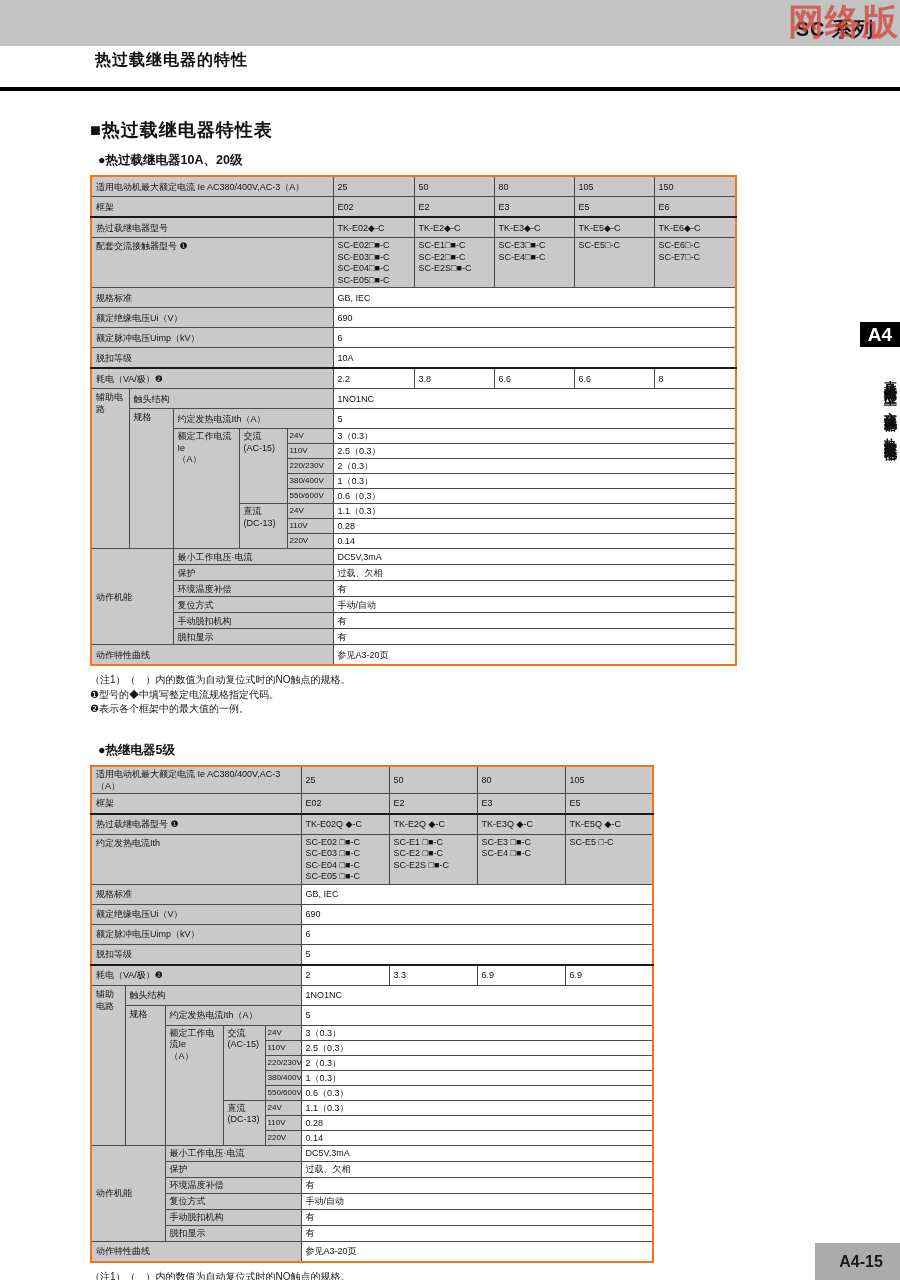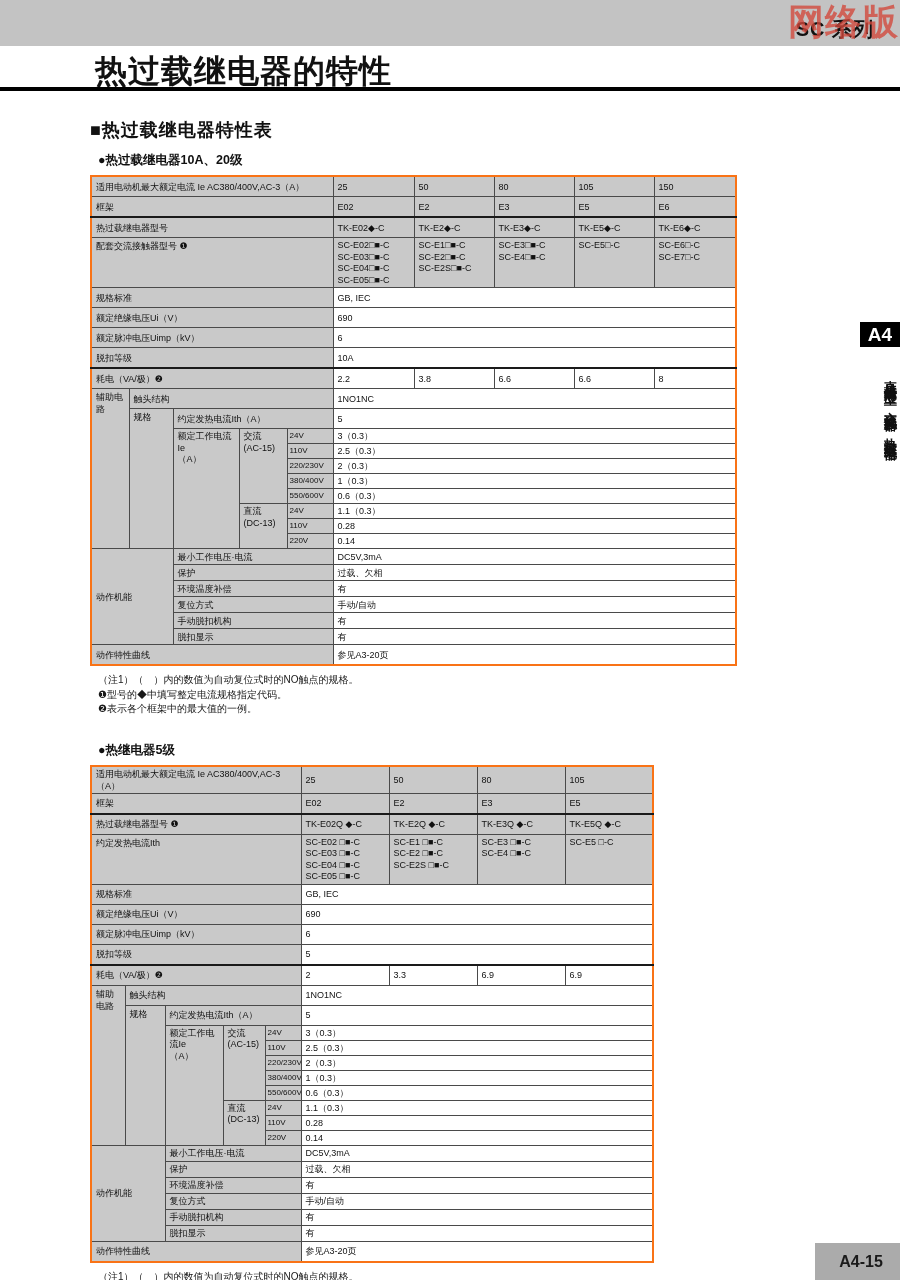--- a/index.html
+++ b/index.html
@@ -5,42 +5,42 @@
   html,body{margin:0;padding:0}
   body{
     width:900px;height:1280px;position:relative;background:#fff;
     font-family:"Liberation Sans", sans-serif;color:#111;overflow:hidden;
   }
   
   .topband{position:absolute;top:0;left:0;width:900px;height:46px;background:#c3c3c3}
   .brand{position:absolute;top:16px;right:26px;font-size:20px;font-weight:bold;color:#111;letter-spacing:1px}
   .watermark{position:absolute;top:-2px;right:1px;font-size:36px;font-weight:bold;
     color:rgba(210,70,58,.78);letter-spacing:1px;z-index:5}
-  .pagetitle{position:absolute;top:50px;left:95px;font-size:32px;font-weight:bold;letter-spacing:1px}
+  .pagetitle{position:absolute;top:50px;left:95px;font-size:16px;font-weight:bold;letter-spacing:1px}
   .titlerule{position:absolute;top:87px;left:0;width:900px;height:4px;background:#000}
 
   
   .content{position:absolute;top:118px;left:90px;width:660px}
   .section-h{font-size:18px;font-weight:bold;margin:0 0 10px 0;letter-spacing:1px}
   .sub-h{font-size:12.5px;font-weight:bold;margin:0 0 6px 8px}
 
   table{border-collapse:collapse;table-layout:fixed;border:2px solid #f97316}
   #t1{width:647px}
   #t2{width:562px}
   td{border:1px solid #4a4a4a;padding:1px 4px;font-size:9px;line-height:12px;
      height:17px;overflow:hidden;vertical-align:middle;background:#fff;color:#111}
   td.g{background:#c9c9c9}
   td.multi{white-space:pre-line;vertical-align:top;padding-top:2px;line-height:11.5px}
   td.vt{vertical-align:top;padding-top:2px}
   tr.vr td{height:11px}
   tr.mr td{height:13px}
   td.vlabel{font-size:8px;padding:1px 2px}
   tr.bb2 td{border-bottom:2px solid #1a1a1a}
   .notes{font-size:10px;line-height:13.5px;margin:7px 0 16px 0;color:#181818}
-  .notes div{margin:1px 8px}
+  .notes div{margin:1px 0}
   .gap{height:10px}
 
   
   .sidetab{position:absolute;left:860px;top:322px;width:40px;height:25px;background:#000;
     color:#fff;font-weight:bold;font-size:19px;display:flex;align-items:center;justify-content:center}
   .sidetext{position:absolute;left:861px;top:370px;width:38px;writing-mode:vertical-rl;
     text-orientation:upright;font-size:13px;font-weight:bold;letter-spacing:2px;color:#111}
 
   
   .footer{position:absolute;left:815px;top:1243px;width:92px;height:37px;background:#ababab;

